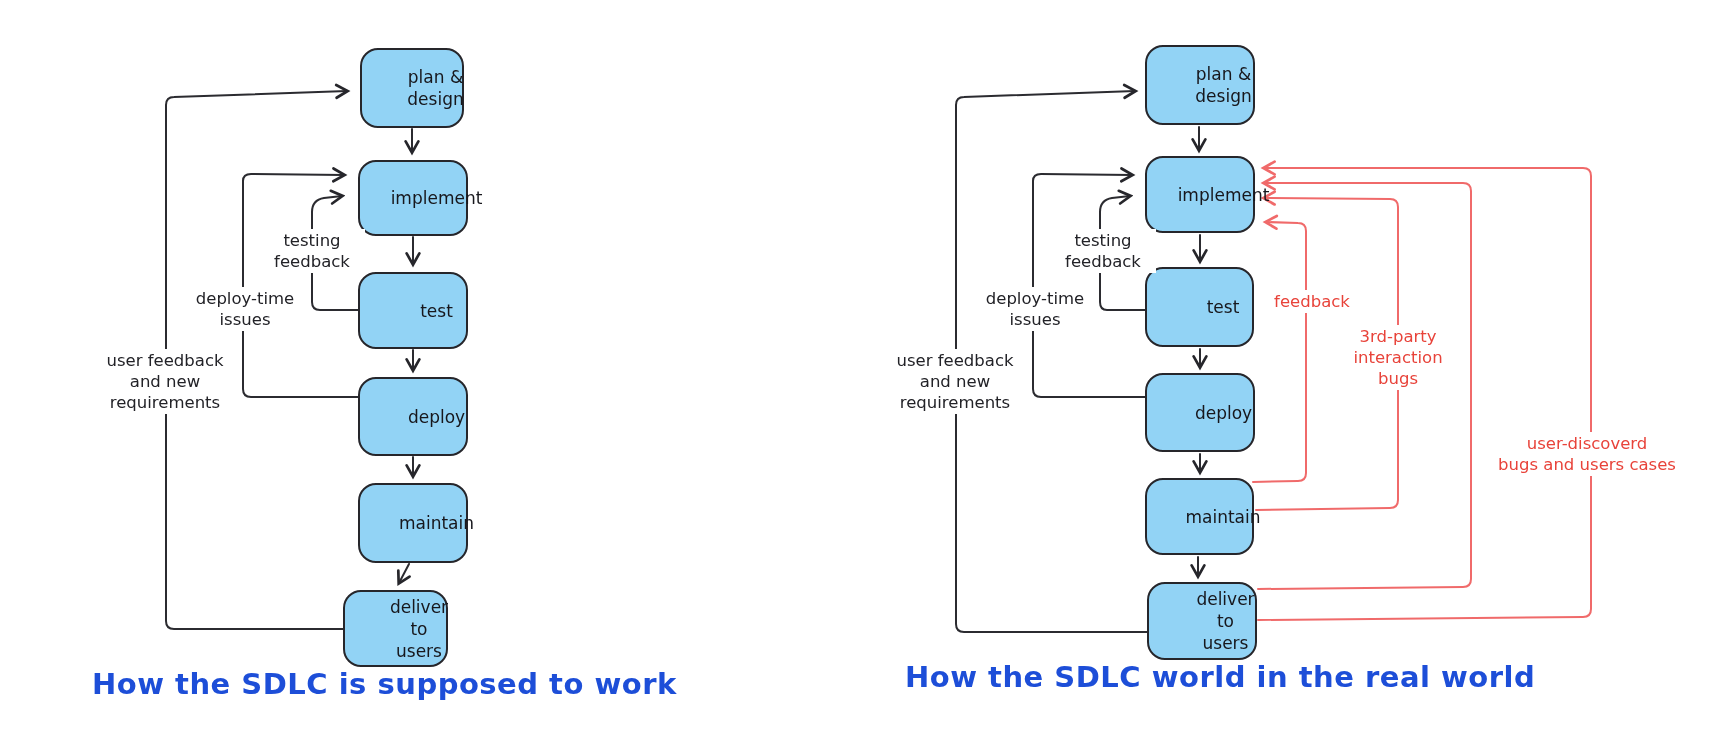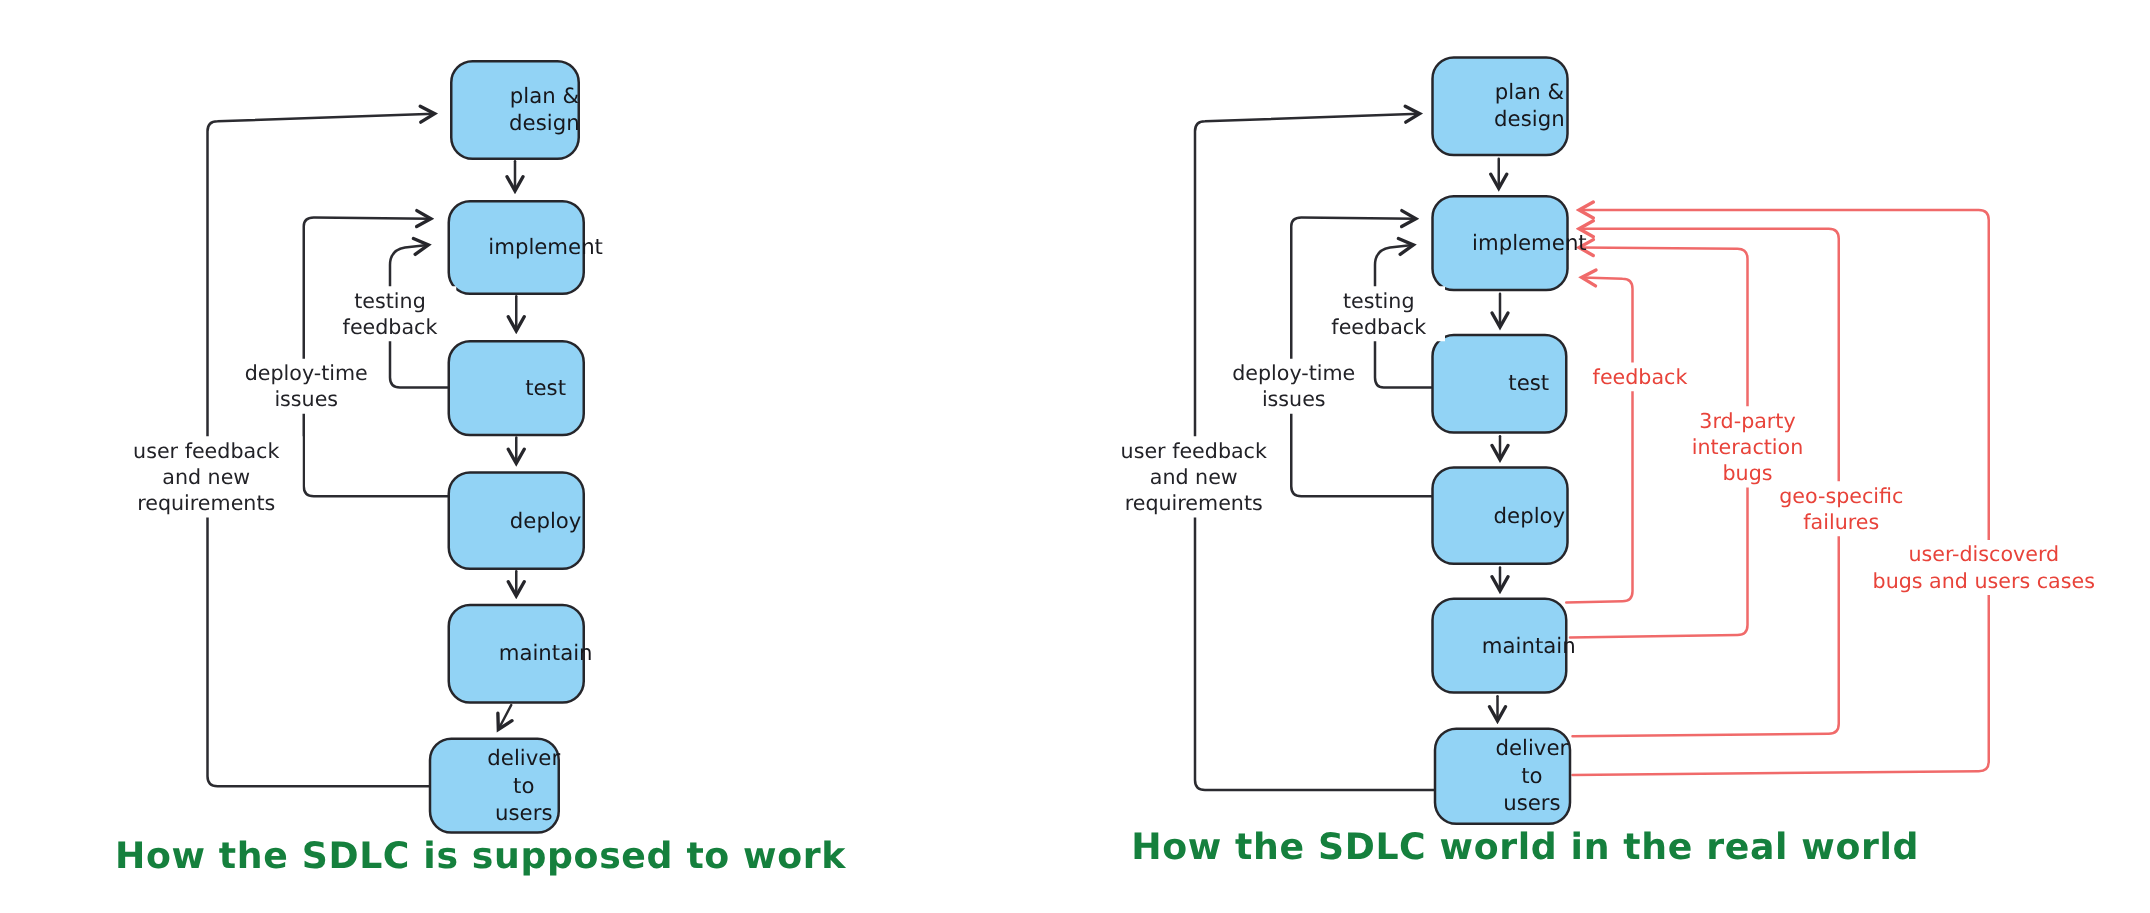--- a/index.html
+++ b/index.html
@@ -20,21 +20,21 @@
   }
   .edge-label{
     position:absolute;background:#ffffff;text-align:center;
     font-size:16.5px;line-height:21px;white-space:pre-line;color:#222227;
     padding:1px 2px;
     margin-top:20px;
   }
   .edge-label.red{color:var(--red_text,#e8433a);}
   .caption{
     position:absolute;text-align:center;font-size:29px;line-height:34px;
-    font-weight:600;letter-spacing:0.5px;color:#15803d;white-space:nowrap;
+    font-weight:600;letter-spacing:0.5px;color:#1d4ed8;white-space:nowrap;
   }
 </style>
 </head>
 <body>
 
 <div id="stage">
 
   <svg id="arrows" viewBox="0 0 1720 730">
     <defs>
       <marker id="ah-black" viewBox="0 0 12 12" refX="9.5" refY="6" markerWidth="8.5" markerHeight="8.5" orient="auto-start-reverse">
@@ -108,20 +108,18 @@
   <div class="edge-label" style="left:976px;top:267px;width:114px;">deploy-time
 issues</div>
   <div class="edge-label" style="left:878px;top:329px;width:150px;">user feedback
 and new
 requirements</div>
 
   <div class="edge-label red" style="left:1266px;top:270px;width:88px;">feedback</div>
   <div class="edge-label red" style="left:1340px;top:305px;width:112px;text-align:center;">3rd-party
 interaction
 bugs</div>
-  <div class="edge-label red" style="left:1410px;top:365px;width:122px;">geo-specific
-failures</div>
   <div class="edge-label red" style="left:1485px;top:412px;width:200px;">user-discoverd
 bugs and users cases</div>
 
   <div class="caption" style="left:905px;top:660px;width:520px;">How the SDLC world in the real world</div>
 
 </div>
 
 </body></html>

